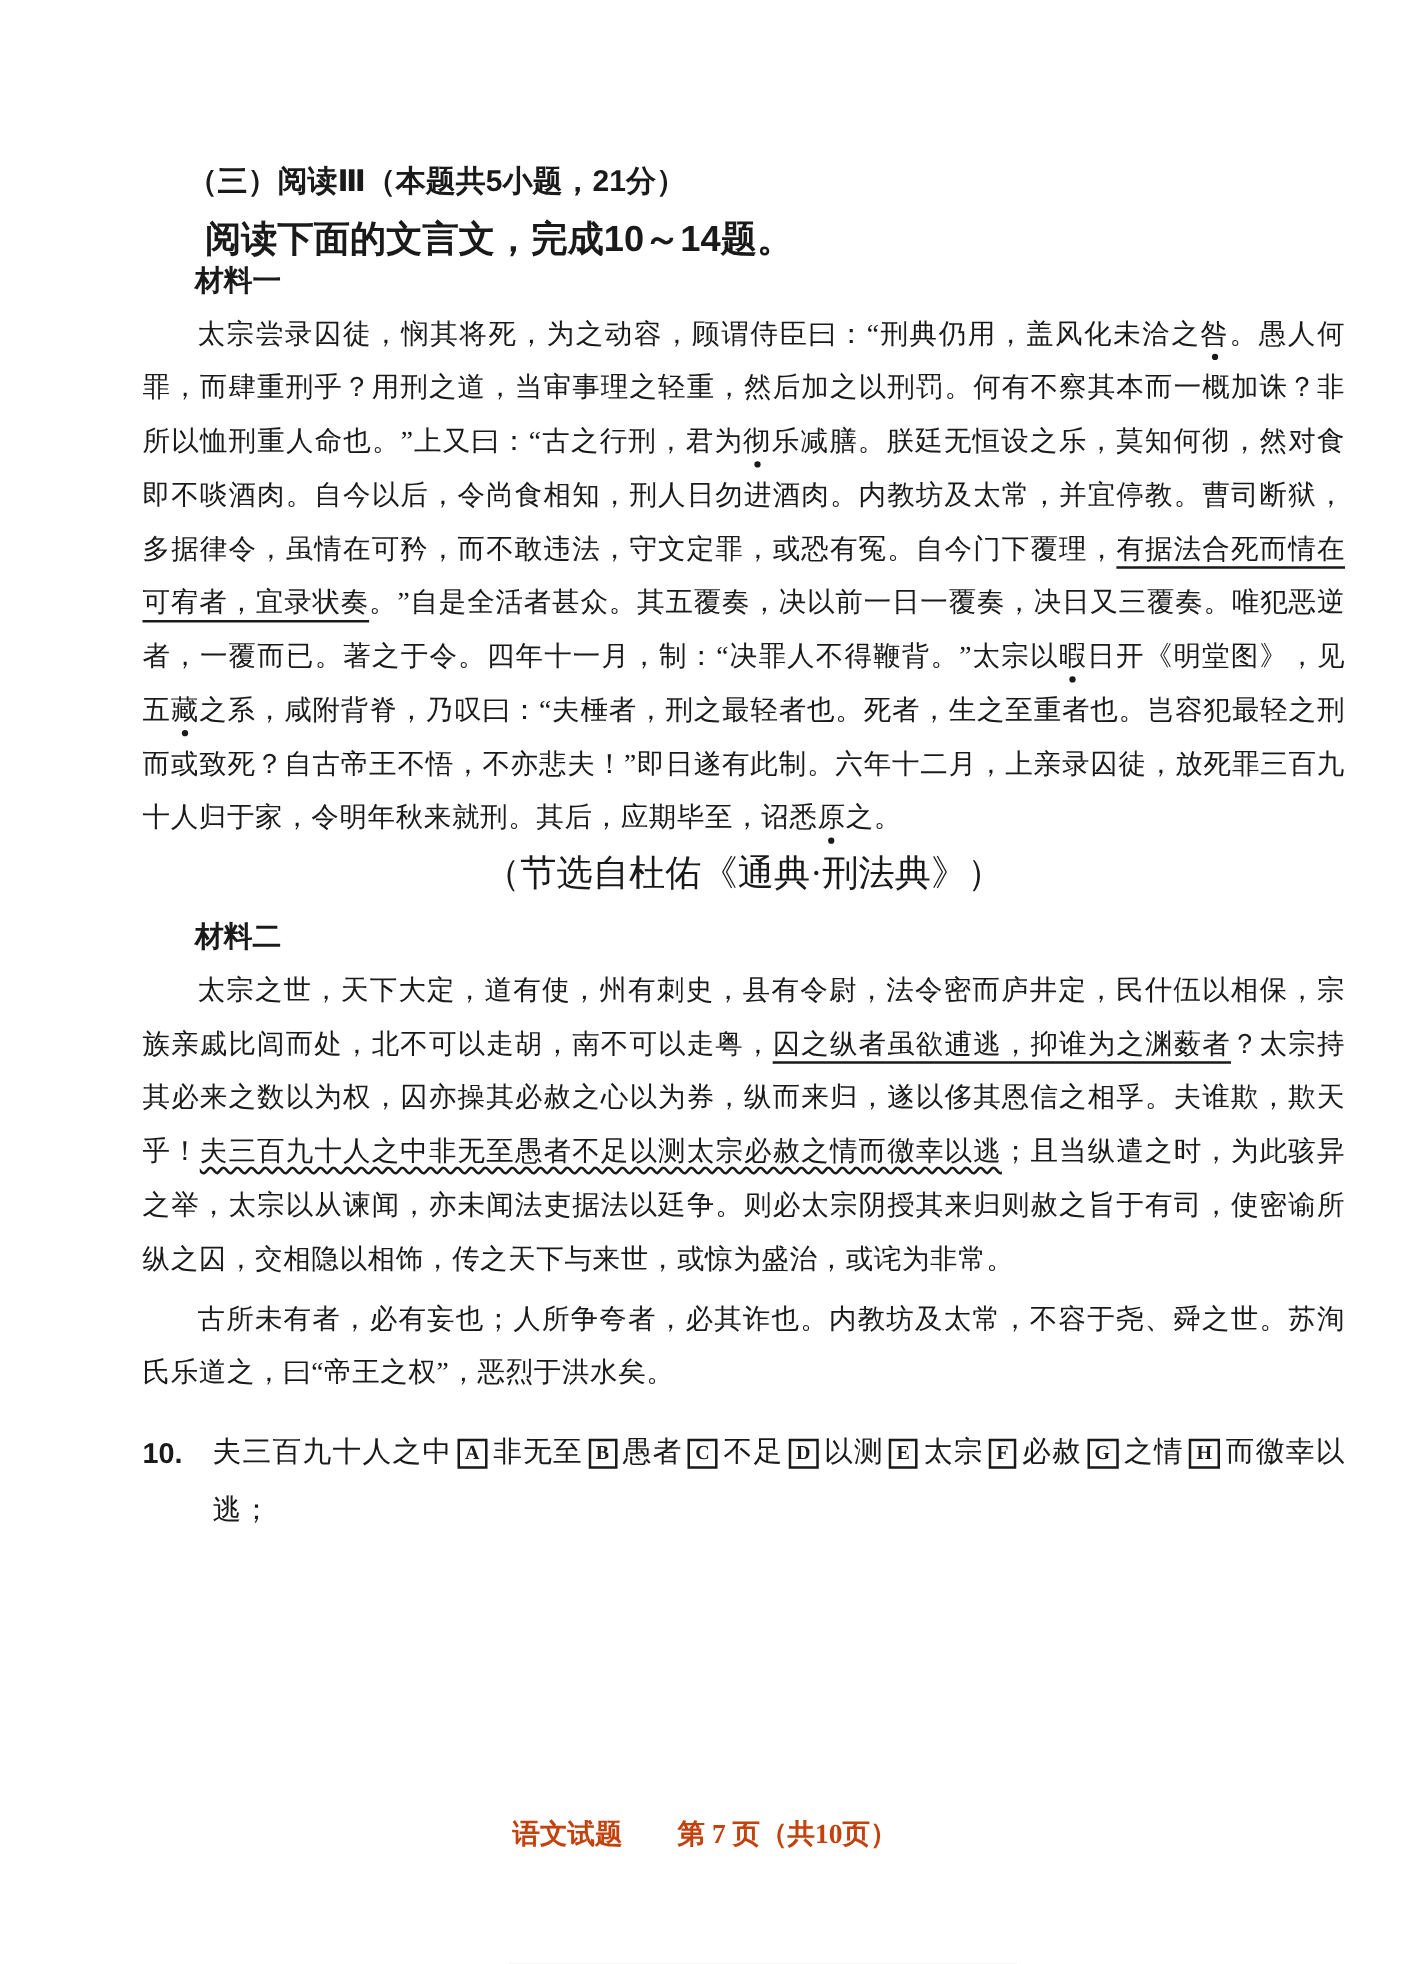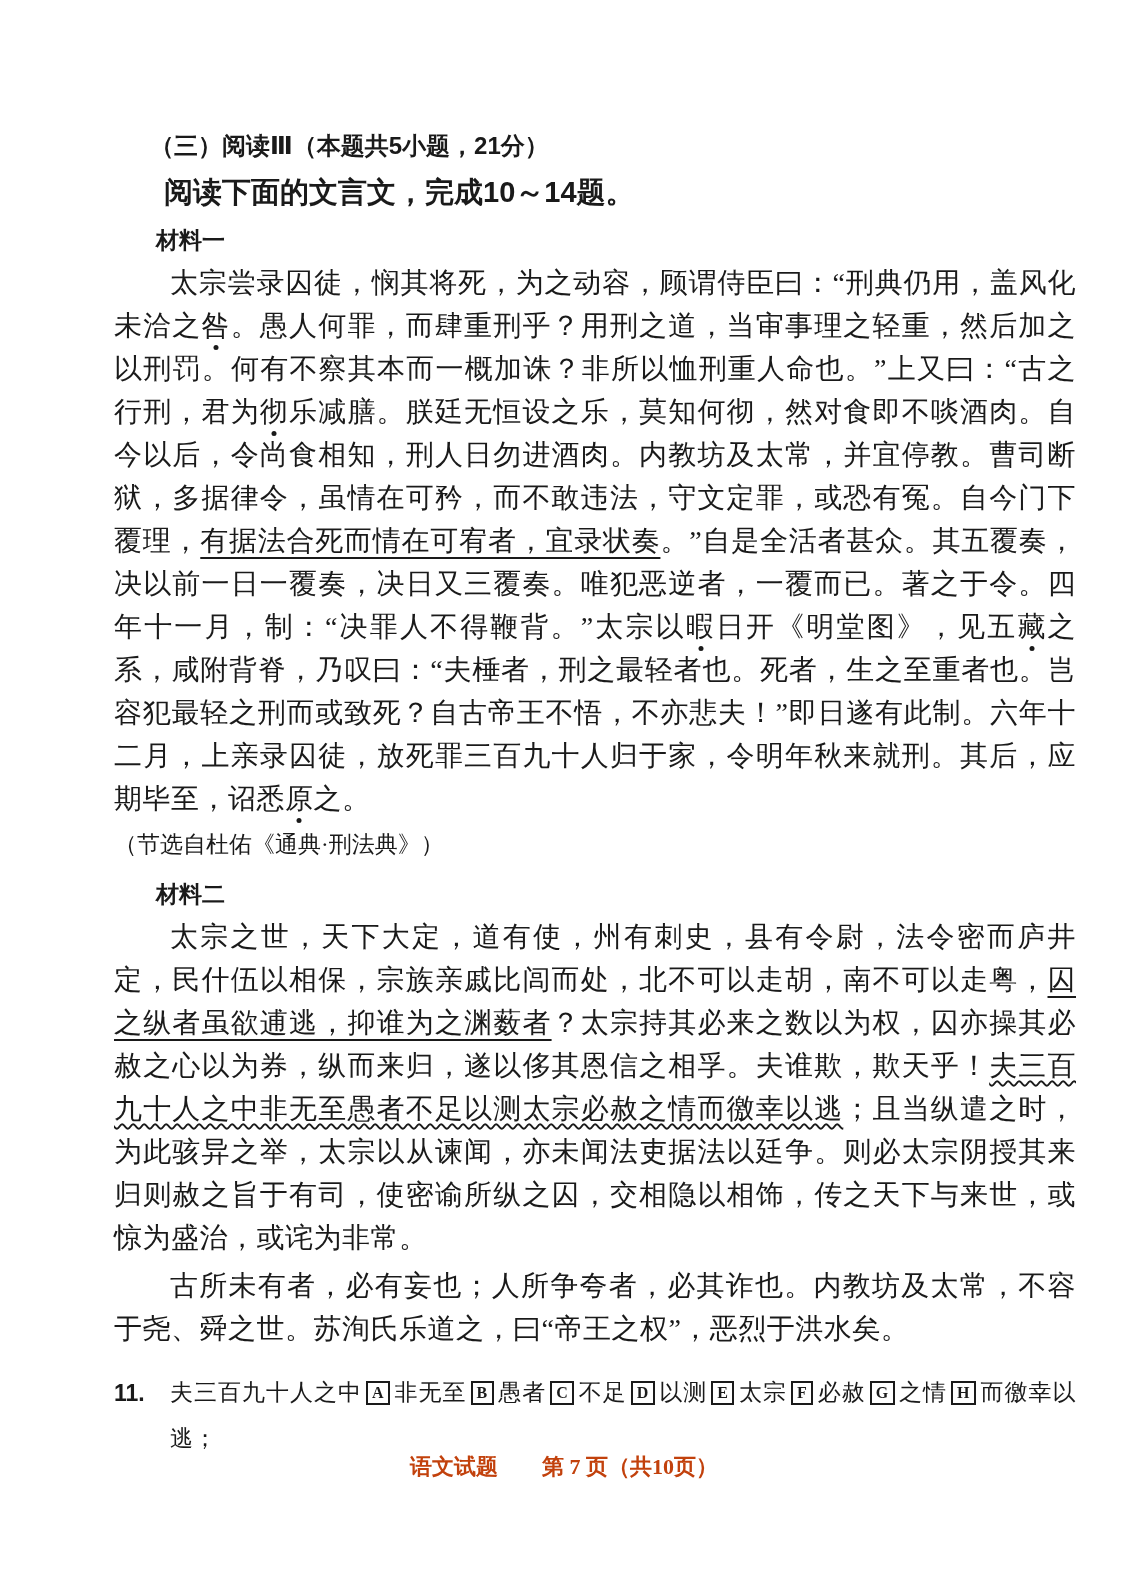--- a/index.html
+++ b/index.html
@@ -30,36 +30,36 @@
     padding-left: 50px;
     margin-top: 14px;
   }
   .mat-label {
     font-family: "Liberation Sans", "DejaVu Sans", sans-serif;
     font-weight: 700;
     font-size: 23px;
     line-height: 32px;
     padding-left: 42px;
   }
-  .mat-label.first { margin-top: 16px; }
+  .mat-label.first { }
   .mat-label.second { margin-top: 12px; }
   .para {
     margin: 5px 0 0 0;
-    font-size: 28px;
+    font-size: 22px;
     line-height: 43px;
     text-align: justify;
     text-indent: 2em;
     letter-spacing: 0.5px;
   }
   .para.no-indent { text-indent: 0; }
   .attr {
     margin-top: 3px;
-    font-size: 23px;
+    font-size: 29px;
     line-height: 43px;
-    text-align: left;
+    text-align: center;
   }
   .question {
     position: relative;
     margin-top: 20px;
     padding-left: 50px;
     font-family: "Liberation Sans", "DejaVu Sans", sans-serif;
     font-weight: 700;
     font-size: 23px;
     line-height: 46px;
     text-align: justify;
@@ -131,20 +131,20 @@
   <div class="attr">（节选自杜佑《通典·刑法典》）</div>
 
   <div class="mat-label second">材料二</div>
 
   <p class="para"><span>太宗之世，天下大定，道有使，州有刺史，县有令尉，法令密而庐井定，民什伍以相保，宗族亲戚比闾而处，北不可以走胡，南不可以走粤，</span><span class="run-u">囚之纵者虽欲逋逃，抑谁为之渊薮者</span><span>？太宗持其必来之数以为权，囚亦操其必赦之心以为券，纵而来归，遂以侈其恩信之相孚。夫谁欺，欺天乎！</span><span class="run-w">夫三百九十人之中非无至愚者不足以测太宗必赦之情而徼幸以逃</span><span>；且当纵遣之时，为此骇异之举，太宗以从谏闻，亦未闻法吏据法以廷争。则必太宗阴授其来归则赦之旨于有司，使密谕所纵之囚，交相隐以相饰，传之天下与来世，或惊为盛治，或诧为非常。</span></p>
 
   <p class="para">古所未有者，必有妄也；人所争夸者，必其诈也。内教坊及太常，不容于尧、舜之世。苏洵氏乐道之，曰“帝王之权”，恶烈于洪水矣。</p>
 
 
   <div class="question">
-    <span class="q-num">11.</span>
+    <span class="q-num">10.</span>
   </div>
 
   <p class="para no-indent q-sentence"><span>夫三百九十人之中</span><span class="run-box">A</span><span>非无至</span><span class="run-box">B</span><span>愚者</span><span class="run-box">C</span><span>不足</span><span class="run-box">D</span><span>以测</span><span class="run-box">E</span><span>太宗</span><span class="run-box">F</span><span>必赦</span><span class="run-box">G</span><span>之情</span><span class="run-box">H</span><span>而徼幸以逃；</span></p>
 
   <div class="footer">语文试题　　第 7 页（共10页）</div>
 
 </div>
 
 </body></html>

